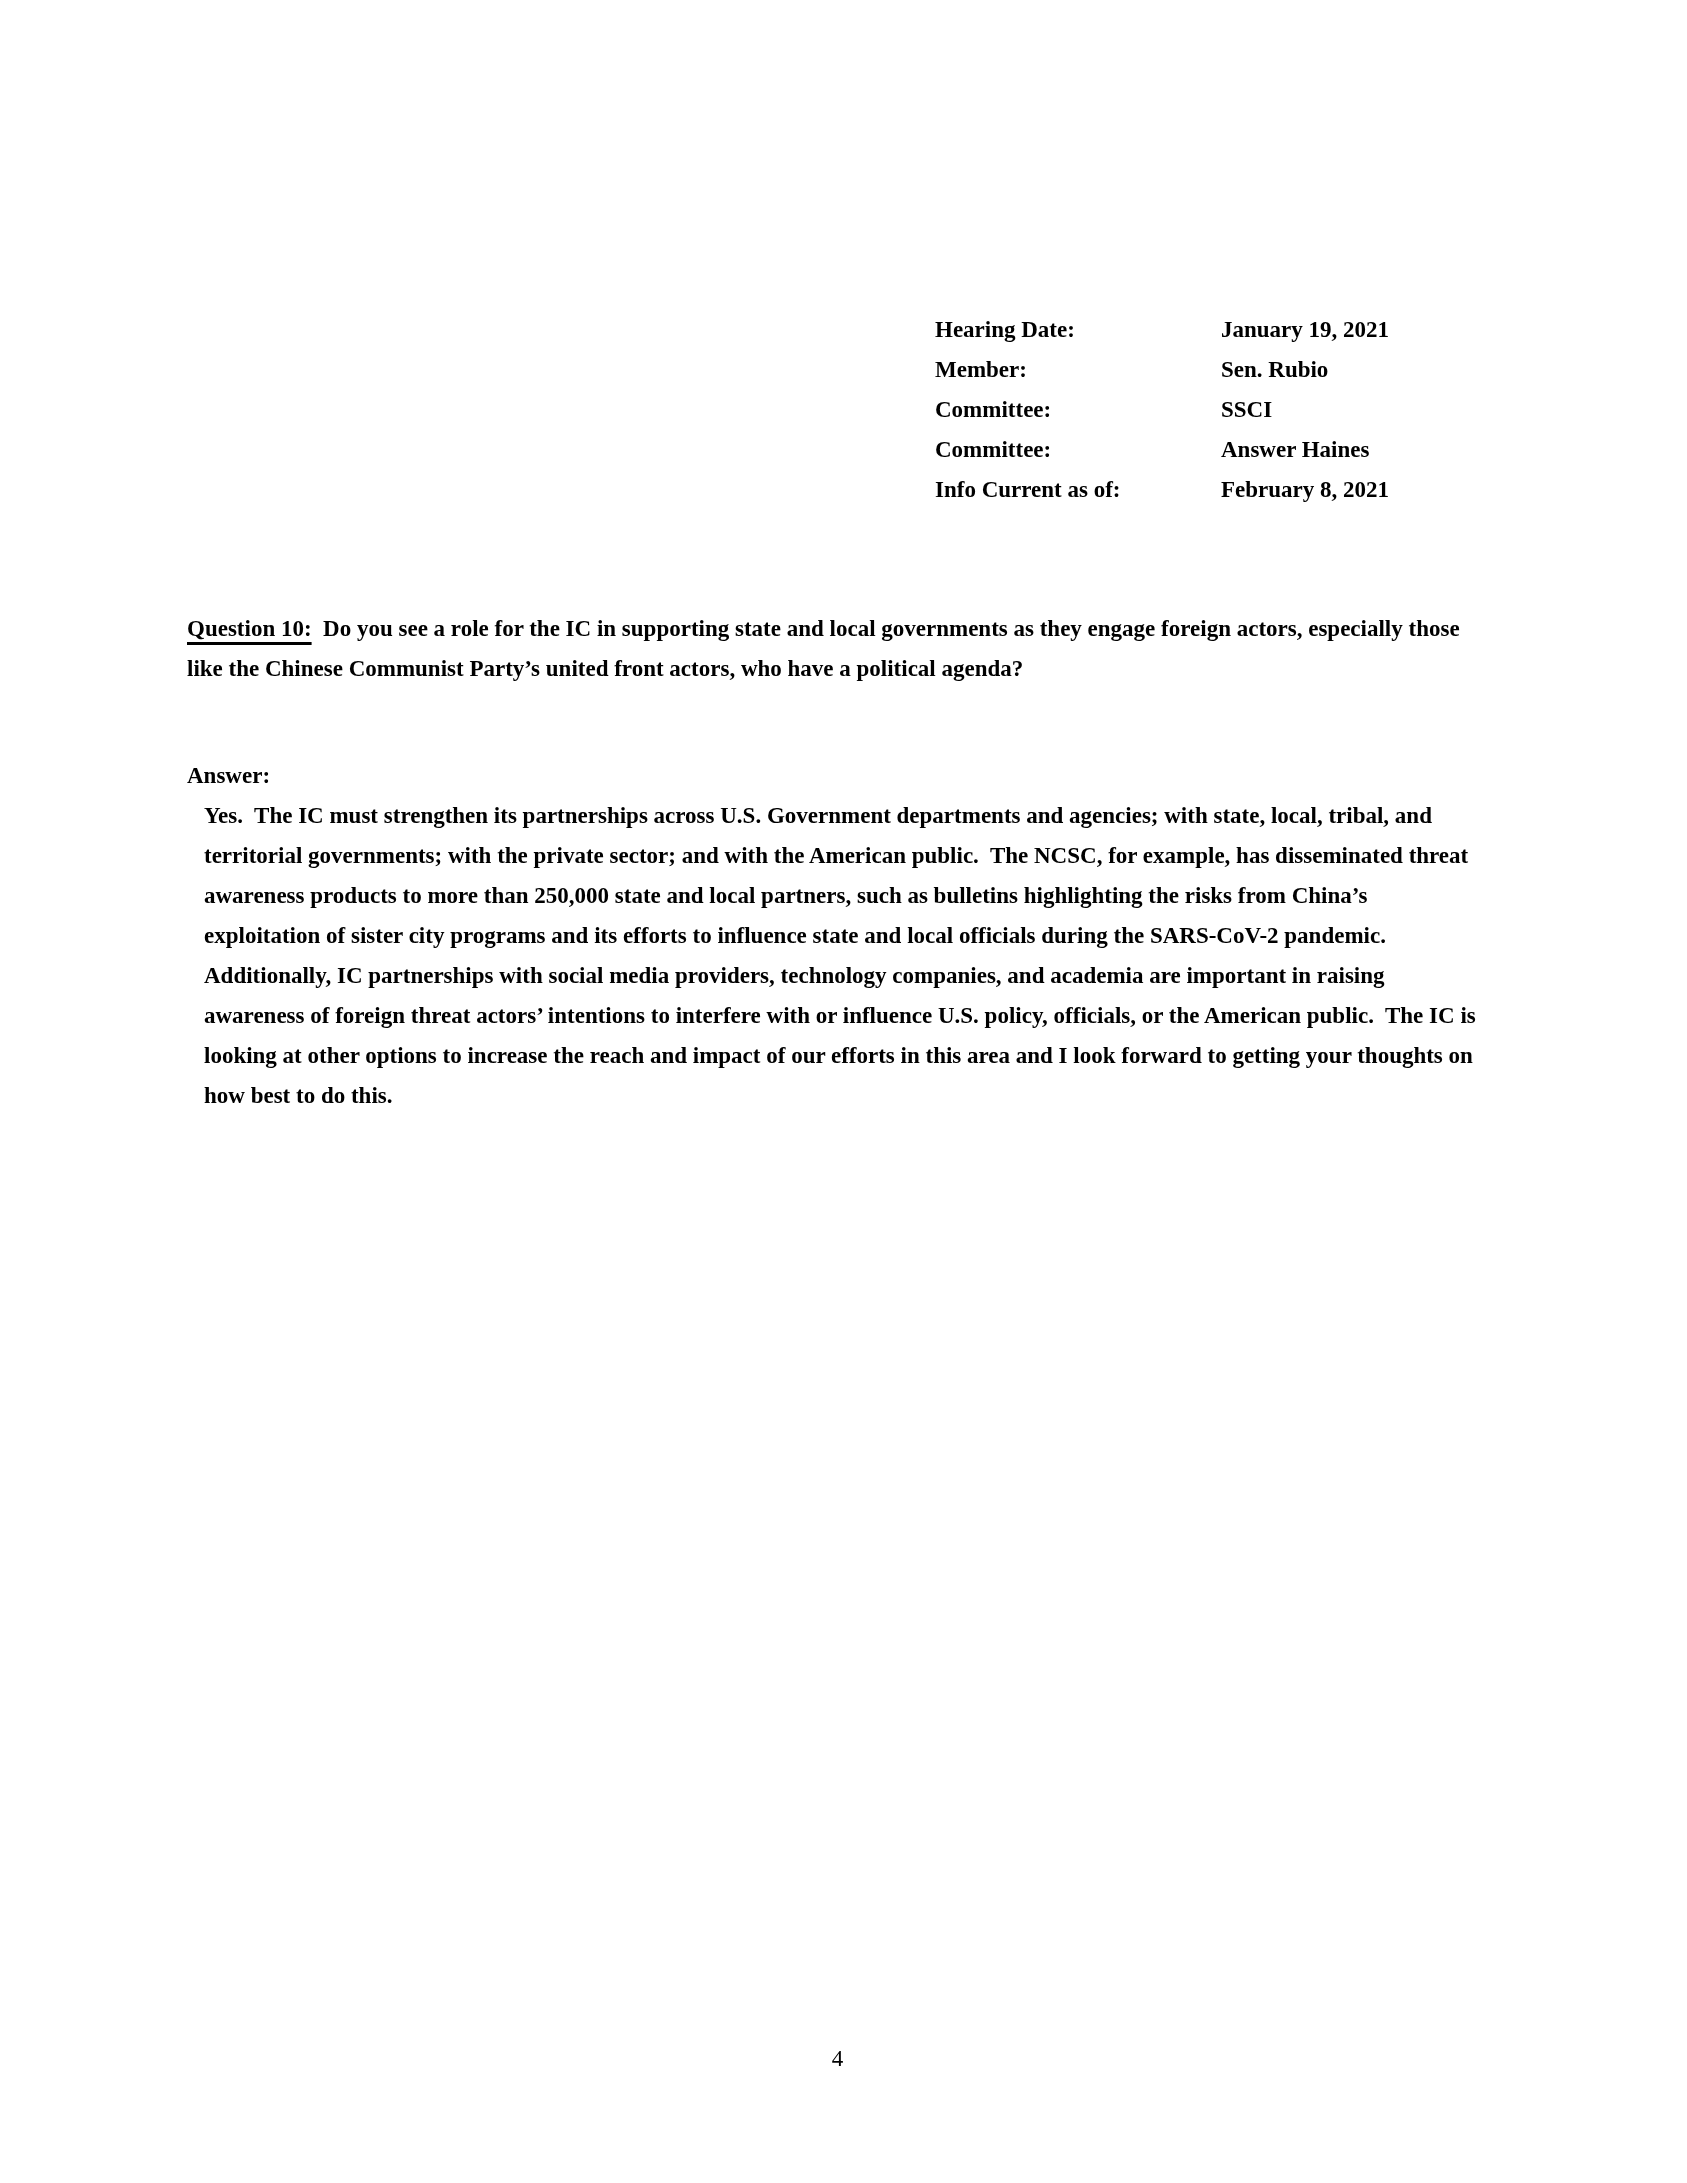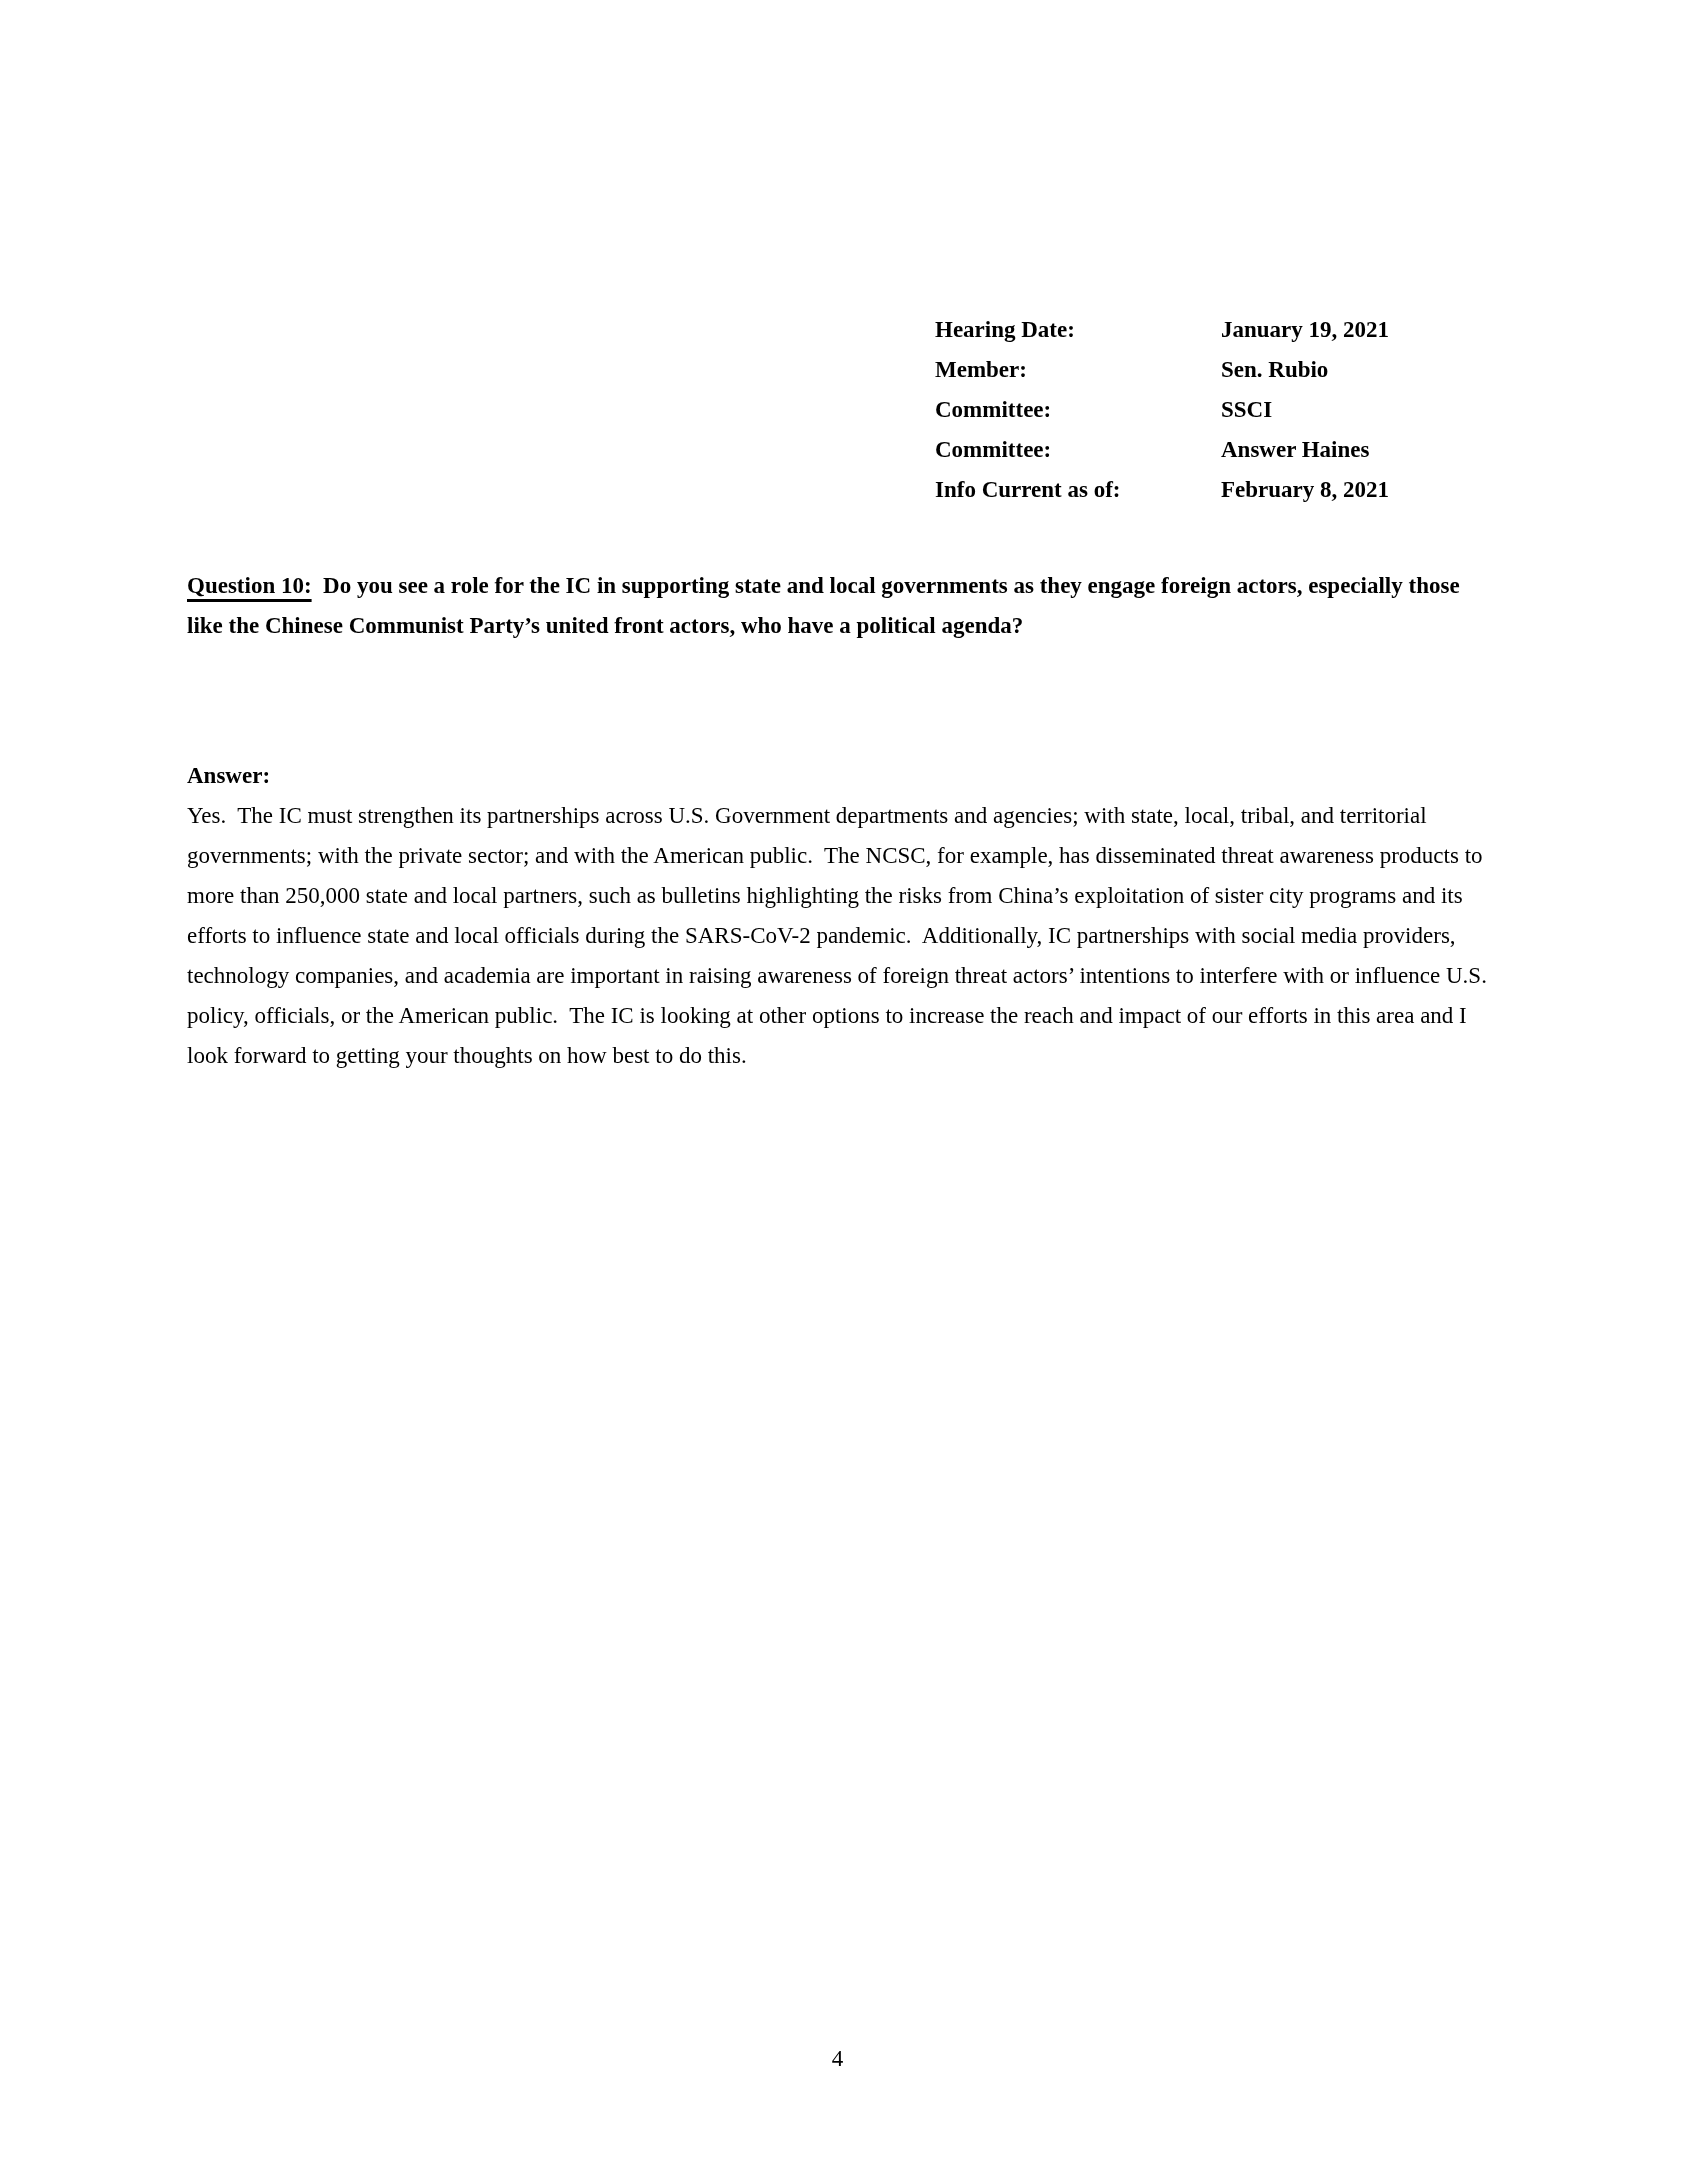--- a/index.html
+++ b/index.html
@@ -34,43 +34,44 @@
     width: 286px;
     flex: 0 0 286px;
   }
   .meta-value {
     display: inline-block;
     text-align: center;
   }
   .question-block {
     position: absolute;
     left: 187px;
-    top: 566px;
+    top: 609px;
     width: 1301px;
     font-weight: bold;
     white-space: pre-wrap;
     font-family: Liberation Serif, serif;
   }
   .q-label {
     text-decoration: underline;
     text-decoration-thickness: 3.3px;
     text-underline-offset: 6px;
   }
   .answer-block {
     position: absolute;
     left: 187px;
     top: 756px;
     width: 1301px;
   }
   .a-label {
     font-weight: bold;
   }
   .a-text {
-    font-weight: normal;
+    font-weight: bold;
     white-space: pre-wrap;
+    margin-left: 17px;
   }
   .page-number {
     position: absolute;
     left: 187px;
     top: 2039px;
     width: 1301px;
     text-align: center;
     font-weight: normal;
   }
 </style>

